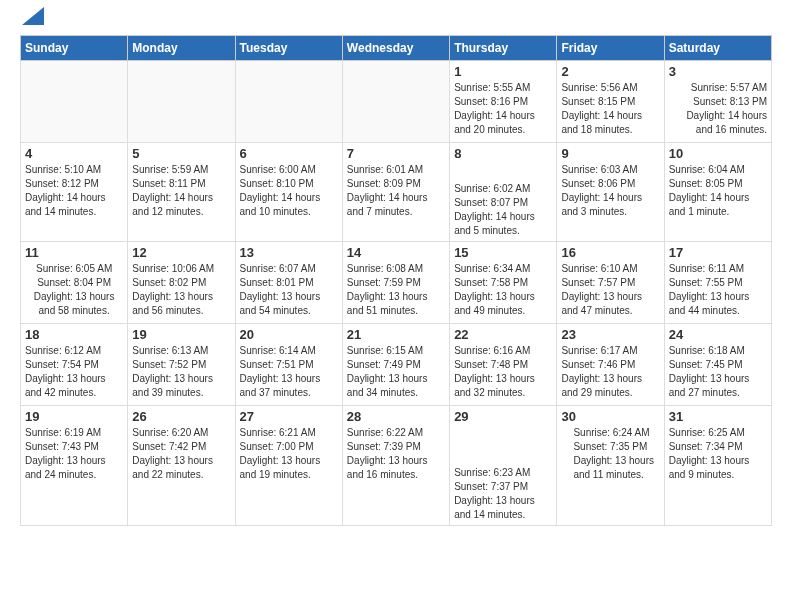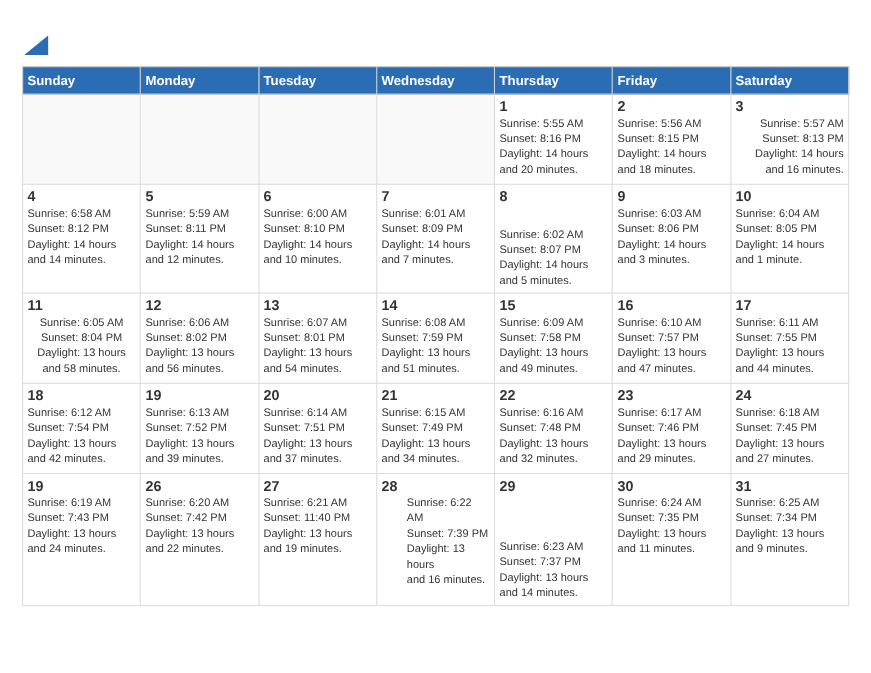--- a/index.html
+++ b/index.html
@@ -1,17 +1,17 @@
 <!DOCTYPE html>
 <html><head>
   <meta charset="utf-8">
   <style>
     * { box-sizing: border-box; margin: 0; padding: 0; }
     body { font-family: Arial, sans-serif; background: #fff; width: 792px; min-height: 612px; }
-    .page { width: 792px; padding: 32px 20px; }
+    .page { width: 792px; padding: 7px 20px; }
     .header { display: flex; justify-content: space-between; align-items: flex-start; margin-bottom: 10px; }
     .logo { display: flex; flex-direction: column; align-items: flex-start; }
     .logo-text { display: flex; align-items: center; }
     .logo-general { font-size: 18px; font-weight: bold; color: #333; }
     .logo-blue { font-size: 18px; font-weight: bold; color: #2a6db5; }
     .logo-icon { width: 22px; height: 18px; margin-left: 2px; }
     .title-block { text-align: right; }
     .month-year { font-size: 36px; color: #333; font-weight: 300; }
     .location { font-size: 16px; color: #555; }
     .calendar { width: 100%; border-collapse: collapse; }
@@ -80,21 +80,21 @@
             <div class="day-num">3</div>
             <div class="day-info" style="white-space: pre-line; text-align: right;">Sunrise: 5:57 AM
 Sunset: 8:13 PM
 Daylight: 14 hours
 and 16 minutes.</div>
           </td>
         </tr>
         <tr class="week-row">
           <td>
             <div class="day-num">4</div>
-            <div class="day-info" style="white-space: pre-line;">Sunrise: 6:58 AM
+            <div class="day-info" style="white-space: pre-line;">Sunrise: 5:10 AM
 Sunset: 8:12 PM
 Daylight: 14 hours
 and 14 minutes.</div>
           </td>
           <td>
             <div class="day-num">5</div>
             <div class="day-info" style="white-space: pre-line;">Sunrise: 5:59 AM
 Sunset: 8:11 PM
 Daylight: 14 hours
 and 12 minutes.</div>
@@ -138,42 +138,42 @@
         <tr class="week-row">
           <td>
             <div class="day-num">11</div>
             <div class="day-info" style="white-space: pre-line; text-align: center;">Sunrise: 6:05 AM
 Sunset: 8:04 PM
 Daylight: 13 hours
 and 58 minutes.</div>
           </td>
           <td>
             <div class="day-num">12</div>
-            <div class="day-info" style="white-space: pre-line;">Sunrise: 6:06 AM
+            <div class="day-info" style="white-space: pre-line;">Sunrise: 10:06 AM
 Sunset: 8:02 PM
 Daylight: 13 hours
 and 56 minutes.</div>
           </td>
           <td>
             <div class="day-num">13</div>
             <div class="day-info" style="white-space: pre-line;">Sunrise: 6:07 AM
 Sunset: 8:01 PM
 Daylight: 13 hours
 and 54 minutes.</div>
           </td>
           <td>
             <div class="day-num">14</div>
             <div class="day-info" style="white-space: pre-line;">Sunrise: 6:08 AM
 Sunset: 7:59 PM
 Daylight: 13 hours
 and 51 minutes.</div>
           </td>
           <td>
             <div class="day-num">15</div>
-            <div class="day-info" style="white-space: pre-line;">Sunrise: 6:09 AM
+            <div class="day-info" style="white-space: pre-line;">Sunrise: 6:34 AM
 Sunset: 7:58 PM
 Daylight: 13 hours
 and 49 minutes.</div>
           </td>
           <td>
             <div class="day-num">16</div>
             <div class="day-info" style="white-space: pre-line;">Sunrise: 6:10 AM
 Sunset: 7:57 PM
 Daylight: 13 hours
 and 47 minutes.</div>
@@ -248,41 +248,41 @@
           <td>
             <div class="day-num">26</div>
             <div class="day-info" style="white-space: pre-line;">Sunrise: 6:20 AM
 Sunset: 7:42 PM
 Daylight: 13 hours
 and 22 minutes.</div>
           </td>
           <td>
             <div class="day-num">27</div>
             <div class="day-info" style="white-space: pre-line;">Sunrise: 6:21 AM
-Sunset: 11:40 PM
+Sunset: 7:00 PM
 Daylight: 13 hours
 and 19 minutes.</div>
           </td>
           <td>
             <div class="day-num">28</div>
-            <div class="day-info" style="white-space: pre-line; margin-left: 23px;">Sunrise: 6:22 AM
+            <div class="day-info" style="white-space: pre-line;">Sunrise: 6:22 AM
 Sunset: 7:39 PM
 Daylight: 13 hours
 and 16 minutes.</div>
           </td>
           <td>
             <div class="day-num">29</div>
             <div class="day-info" style="white-space: pre-line; margin-top: 42px;">Sunrise: 6:23 AM
 Sunset: 7:37 PM
 Daylight: 13 hours
 and 14 minutes.</div>
           </td>
           <td>
             <div class="day-num">30</div>
-            <div class="day-info" style="white-space: pre-line;">Sunrise: 6:24 AM
+            <div class="day-info" style="white-space: pre-line; margin-left: 12px;">Sunrise: 6:24 AM
 Sunset: 7:35 PM
 Daylight: 13 hours
 and 11 minutes.</div>
           </td>
           <td>
             <div class="day-num">31</div>
             <div class="day-info" style="white-space: pre-line;">Sunrise: 6:25 AM
 Sunset: 7:34 PM
 Daylight: 13 hours
 and 9 minutes.</div>

